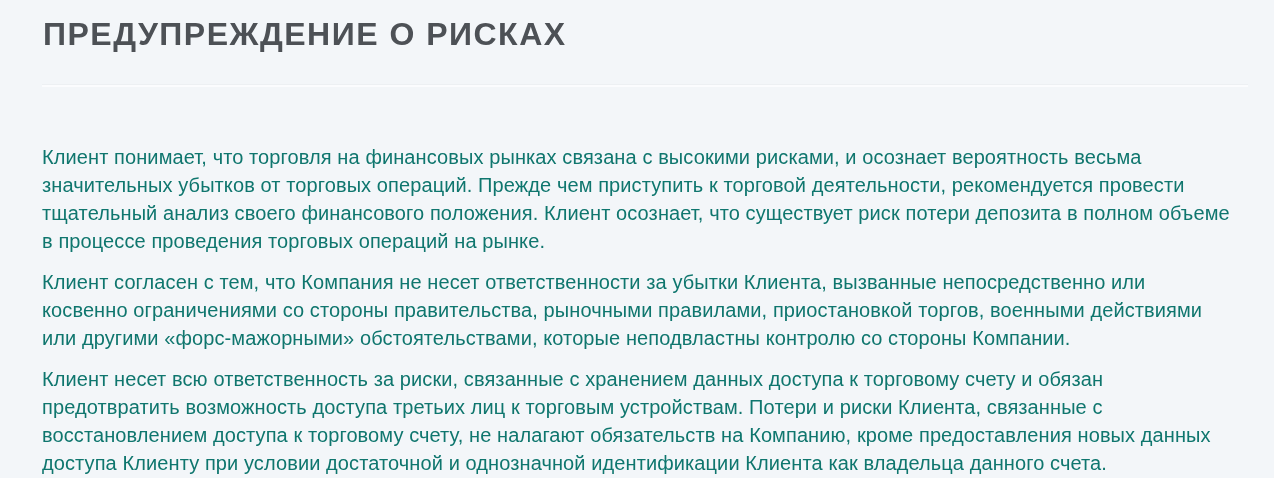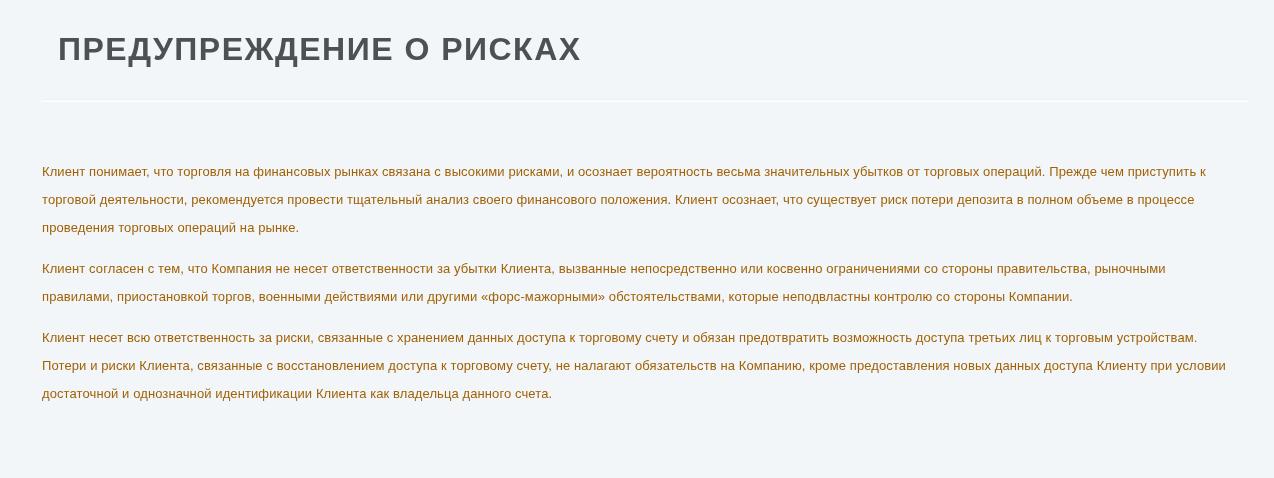--- a/index.html
+++ b/index.html
@@ -11,45 +11,45 @@
     .page {
       position: relative;
       width: 1274px;
       height: 478px;
       background: #f3f6f9;
       overflow: hidden;
       box-sizing: border-box;
       padding: 14px 42px 0 42px;
     }
     .page-title {
-      margin: 16px;
+      margin: 1px;
       font-size: 32px;
       font-weight: bold;
       line-height: 1.2;
       color: #4d5156;
       letter-spacing: 1.5px;
       text-transform: uppercase;
     }
     .divider {
       border: none;
       height: 2px;
       background: #fbfcfe;
       border-top: 1px solid #edf0f3;
       margin: 31px -16px 0 0;
     }
     .content {
       margin-top: 56px;
     }
     .content p {
       margin: 0 0 13px 0;
       max-width: 1192px;
-      font-size: 13px;
+      font-size: 20px;
       line-height: 28px;
       font-weight: normal;
-      color: #a16207;
+      color: #0f766e;
       letter-spacing: 0.1px;
     }
   </style>
 </head>
 <body>
 
 <div class="page">
 
   <h1 class="page-title">ПРЕДУПРЕЖДЕНИЕ О РИСКАХ</h1>
 

